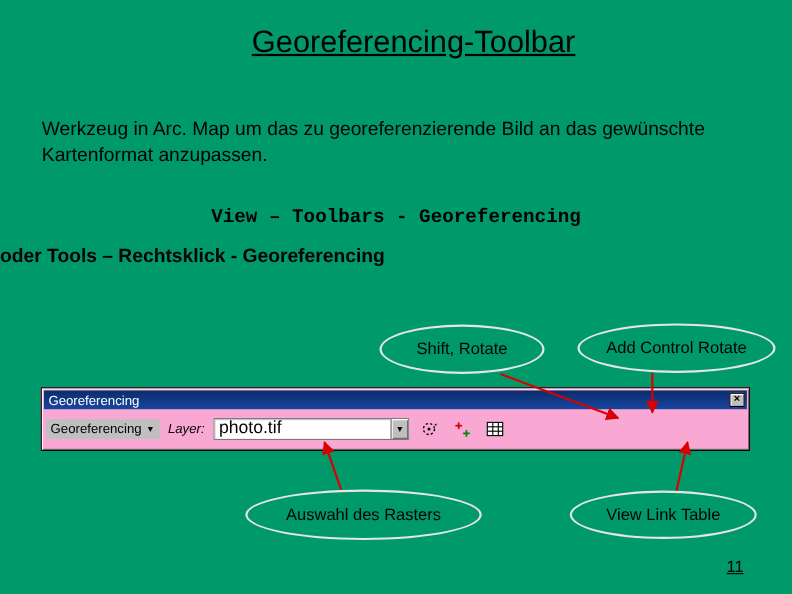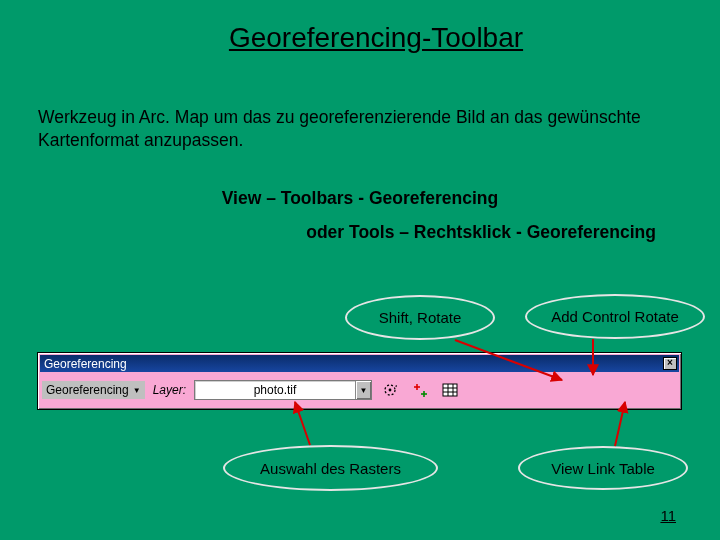--- a/index.html
+++ b/index.html
@@ -18,26 +18,26 @@
     font-size:28px;
     text-decoration: underline;
     padding-left: 40px;
   }
   .desc {
     position:absolute; left:38px; top:106px; width:620px;
     font-size:17.5px; line-height:1.3;
   }
   .path1 {
     position:absolute; left:0; width:720px; top:188px;
-    text-align:center; font-size:17.5px; font-weight:bold;
+    text-align:center; font-size:17.5px; font-weight:bold;font-family:Liberation Mono, monospace;
   }
   .path2 {
     position:absolute; left:0; width:720px; top:222px;
-    text-align:right; font-size:17.5px; font-weight:bold;
-    padding-right:64px;
+    text-align:left; font-size:17.5px; font-weight:bold;
+    padding-right:43px;
   }
   
   .bubble {
     position:absolute;
     border:2px solid #e5e5e5;
     border-radius:50%;
     font-size:15px; font-weight:400;
     display:flex; align-items:center; justify-content:center;
     white-space:nowrap;
     padding:0 14px;
@@ -87,21 +87,21 @@
     font-size:8px;
   }
   .lbl { padding:0 2px;font-style:italic; }
   .layer-select {
     display:flex; align-items:center;
     background:#fff; border:1px solid #7a7a7a;
     box-shadow: inset 1px 1px 0 #cfcfcf;
     height:20px;
   }
   .layer-select .val {
-    width:160px; padding:0 4px; font-size:12px;text-align:center;
+    width:160px; padding:0 4px; font-size:16px;
   }
   .layer-select .dd {
     width:16px; height:18px; background:#bfbfbf;
     border-left:1px solid #888;
     box-shadow: inset 1px 1px 0 #fff, inset -1px -1px 0 #6f6f6f;
     display:flex; align-items:center; justify-content:center;
     font-size:8px;
   }
   .tool-icon {
     width:24px; height:22px;

